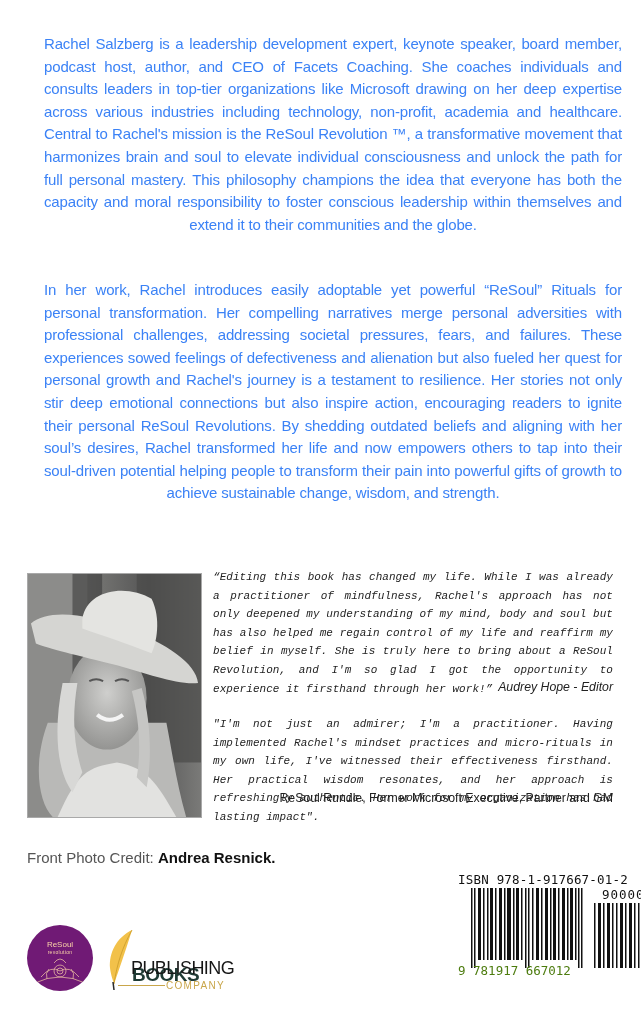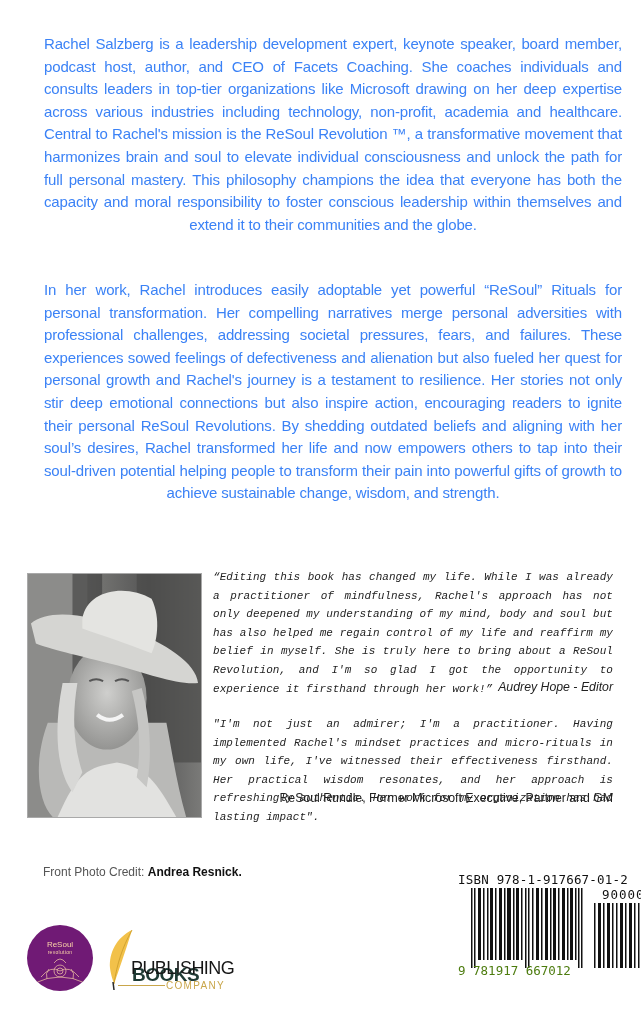--- a/index.html
+++ b/index.html
@@ -30,21 +30,21 @@
   }
   #quote1 { top: 568px; }
   #quote2 { top: 715px; }
   .attrib {
     position: absolute; right: 28px; font-size: 12.3px; color: #222; margin: 0;
   }
   #attrib1 { top: 680px; font-style: italic; margin-left: 12px; }
   #attrib2 { top: 791px; }
 
   .credit {
-    position: absolute; left: 27px; top: 849px; font-size: 12px; color: #555; margin: 16px; text-align: center;
+    position: absolute; left: 27px; top: 849px; font-size: 15px; color: #555; margin: 0; text-align: center;
   }
   .credit b { color: #111; font-weight: 700; }
 
   .resoul-logo {
     position: absolute; left: 27px; top: 925px; width: 66px; height: 66px;
     border-radius: 50%; background: #701a75; overflow: hidden;
   }
   .resoul-logo .t1 { position: absolute; top: 15px; width: 100%; text-align: center; font-size: 8px; color: #fbd4a8; }
   .resoul-logo .t2 { position: absolute; top: 24px; width: 100%; text-align: center; font-size: 5px; color: #fbd4a8; letter-spacing: 0.3px; }
 

